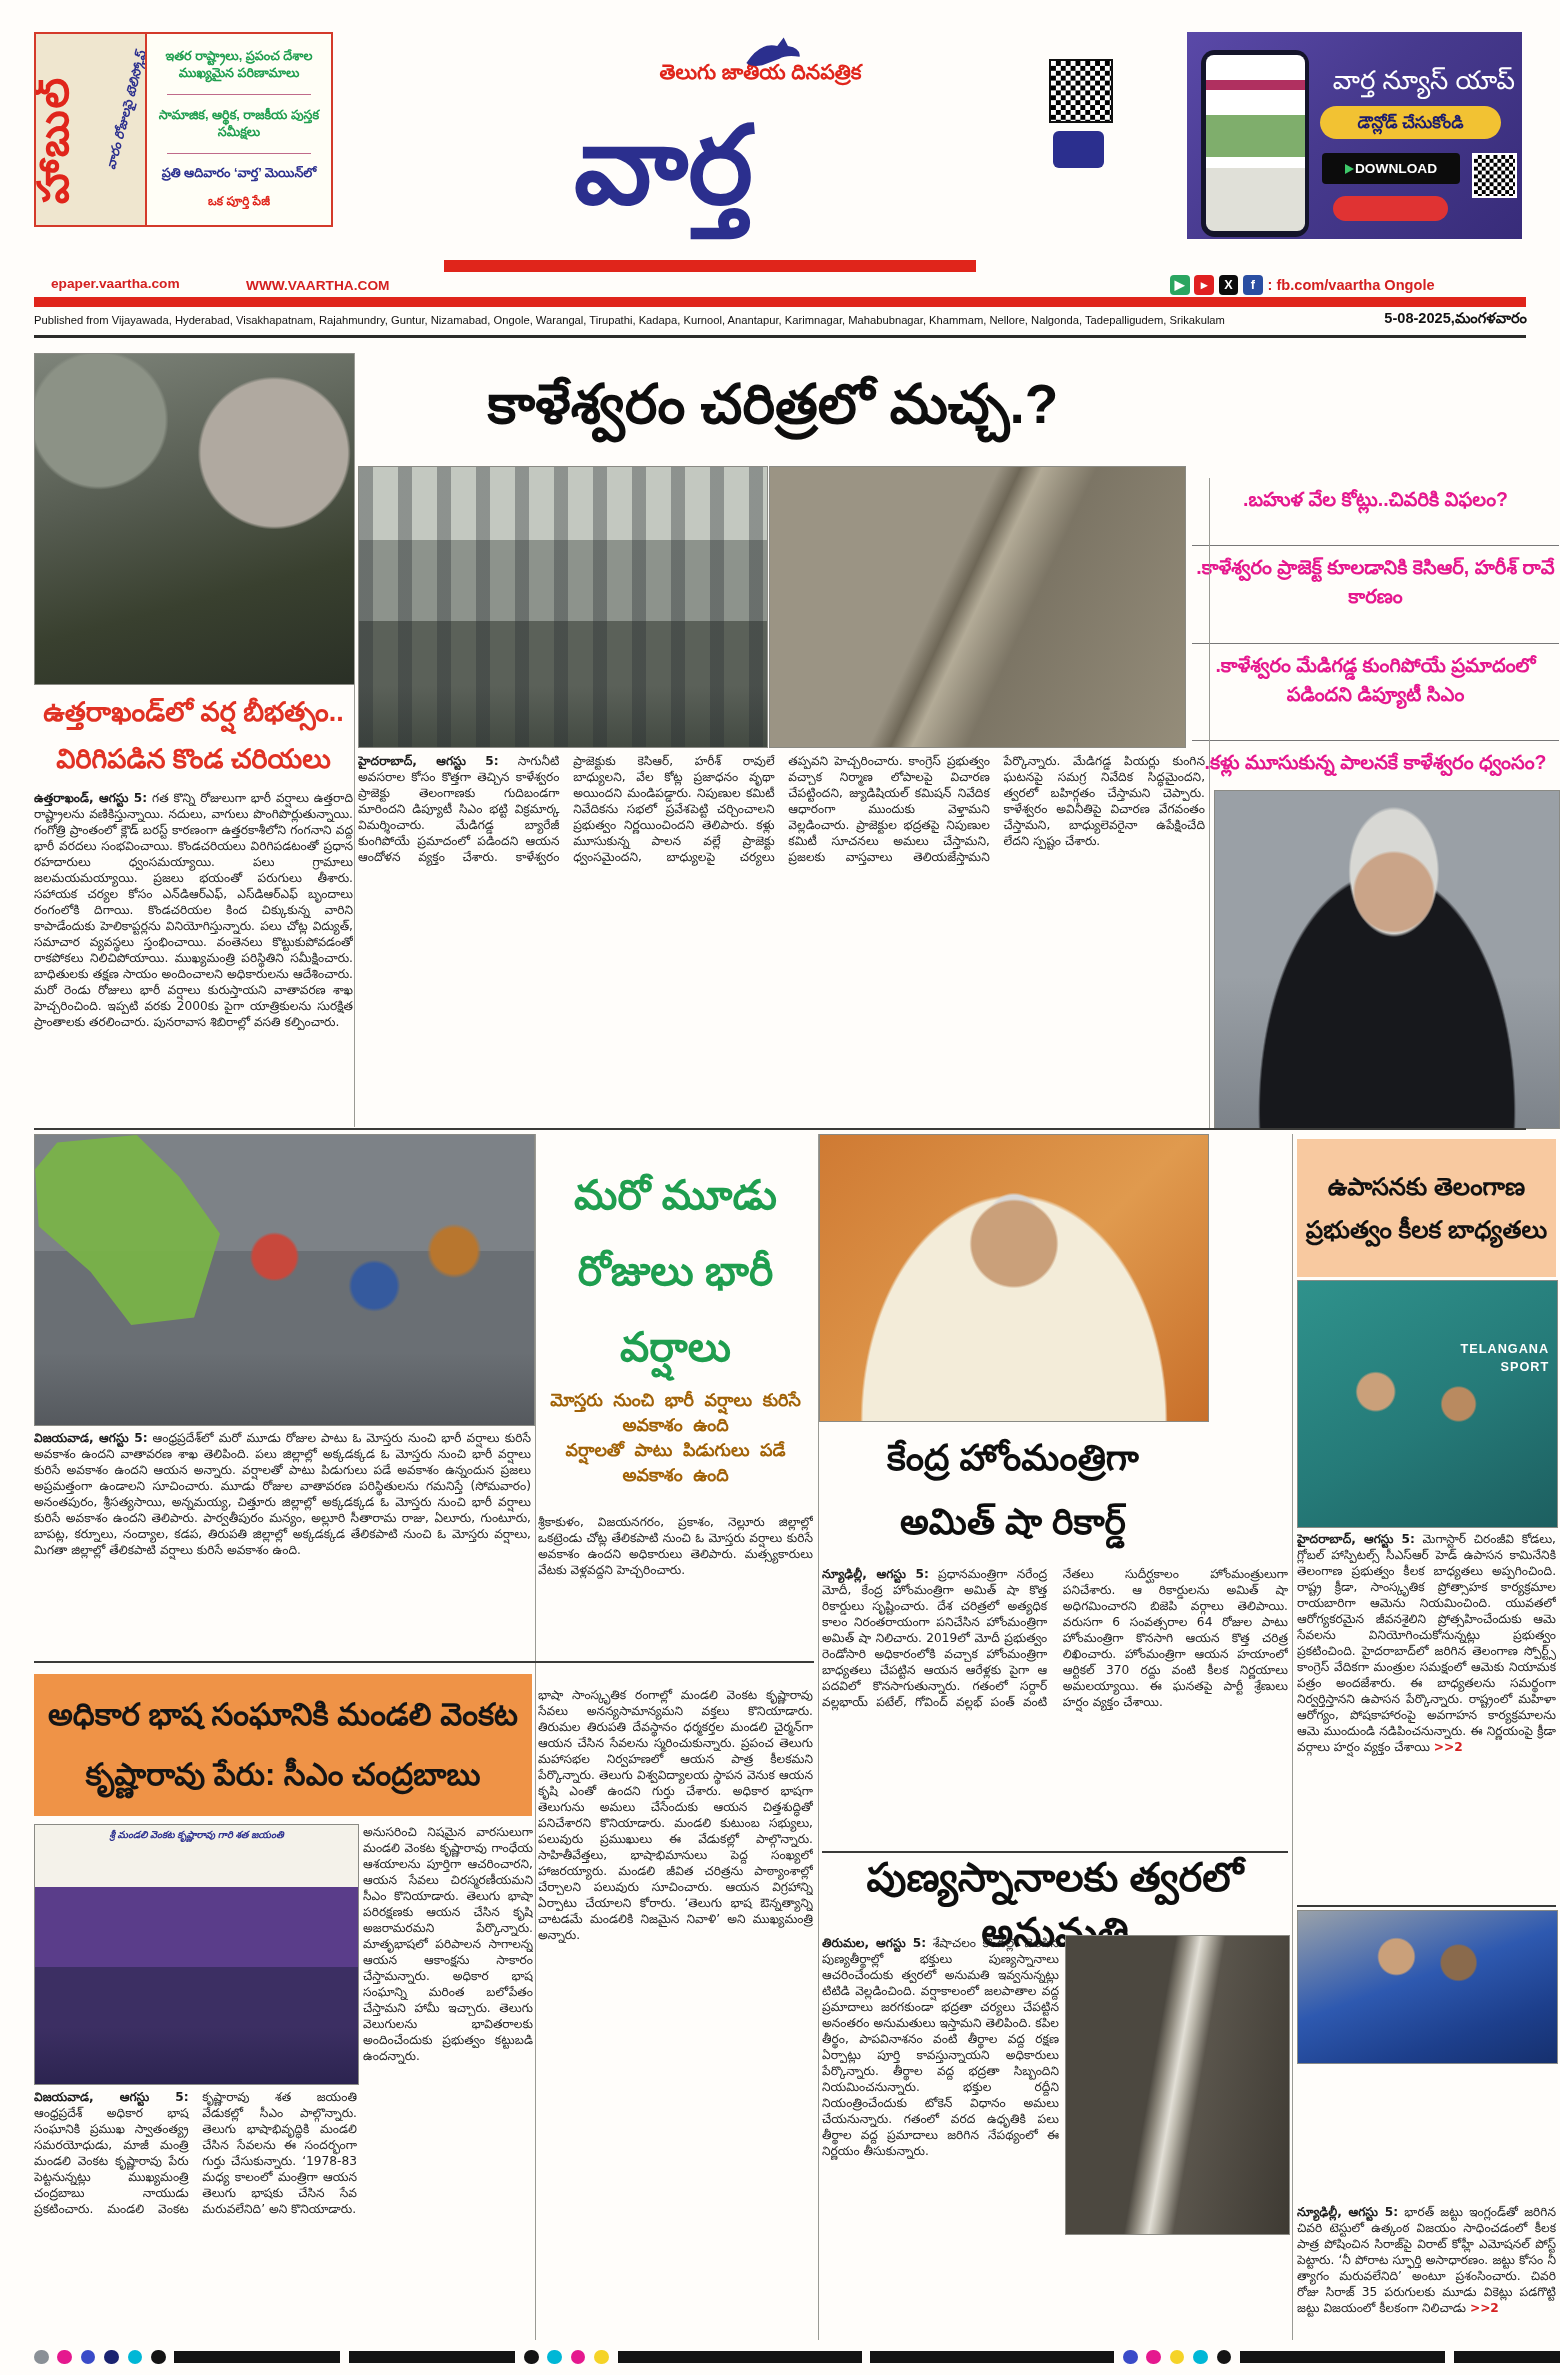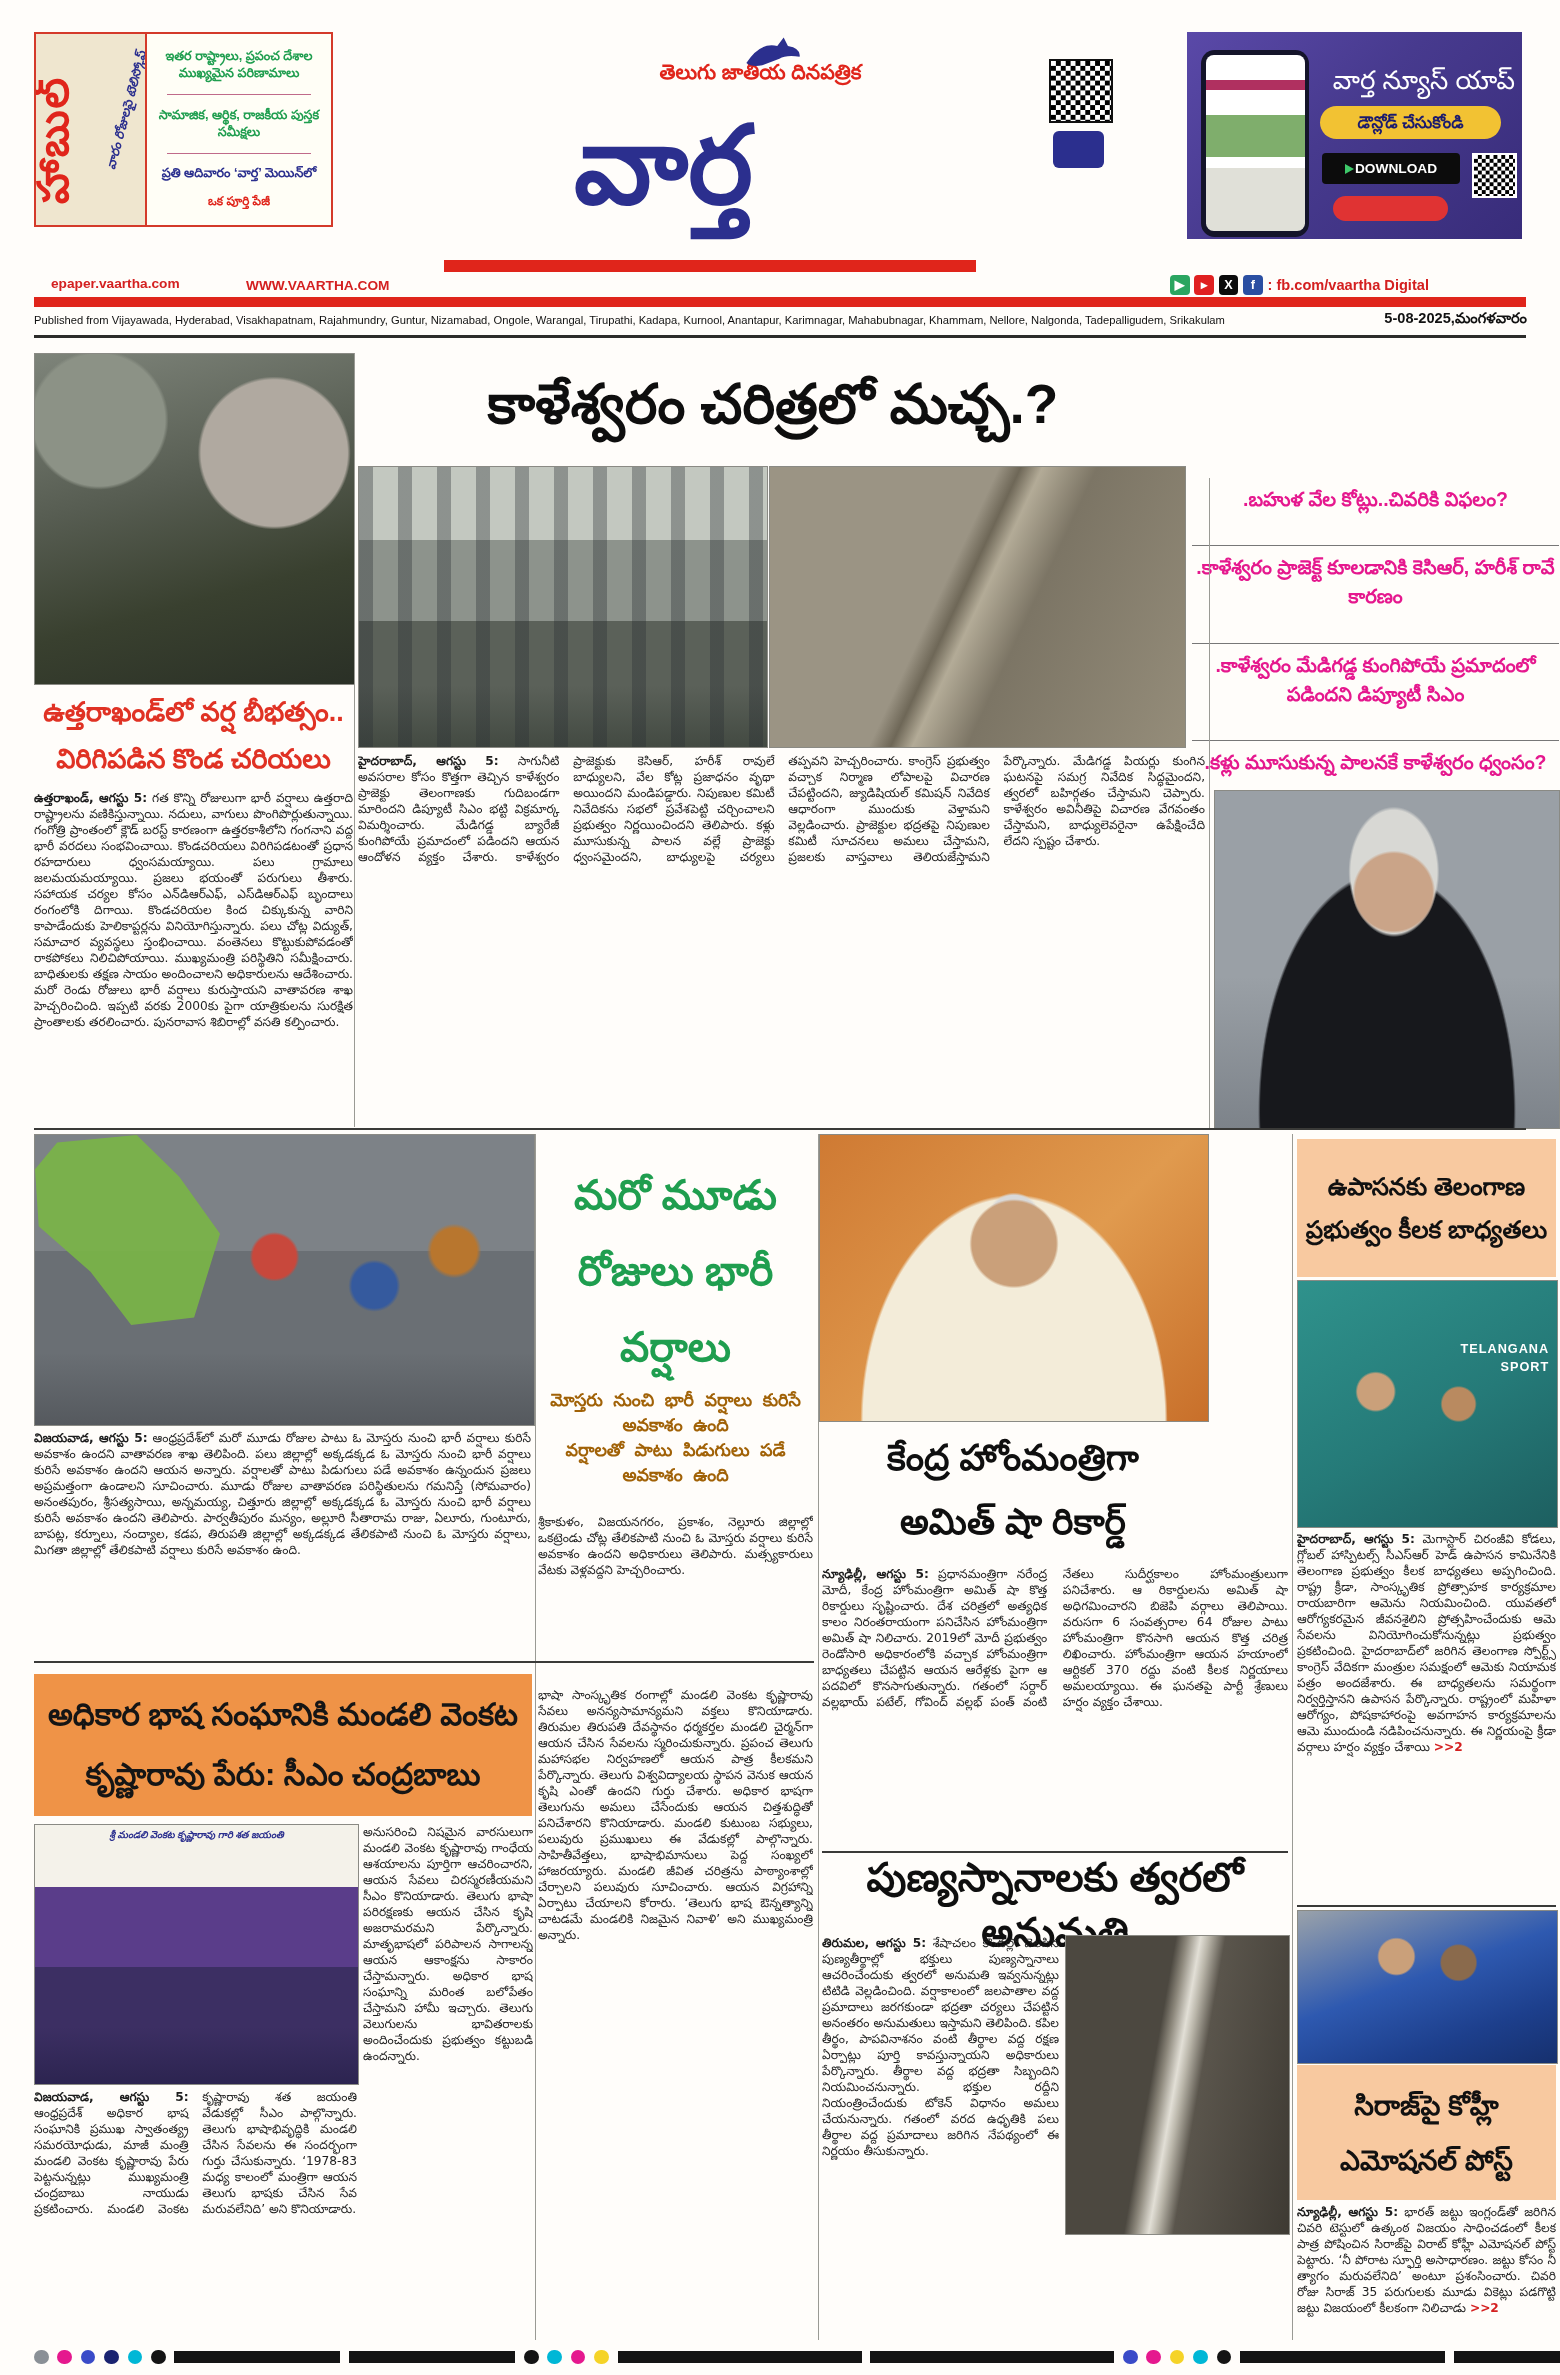--- a/index.html
+++ b/index.html
@@ -191,21 +191,21 @@
       </div>
     <div id="app-qr"></div>
     <div id="app-redpill"></div>
   </div>
 
   <div class="abs" id="social-row">
     <div class="soc" id="soc-gp">▶</div>
     <div class="soc" id="soc-yt">▸</div>
     <div class="soc" id="soc-x">X</div>
     <div class="soc" id="soc-fb">f</div>
-    <div id="social-text">: fb.com/vaartha Digital</div>
+    <div id="social-text">: fb.com/vaartha Ongole</div>
   </div>
 
   <div class="abs" id="red-rule"></div>
   <div class="abs" id="pub-line">Published from Vijayawada, Hyderabad, Visakhapatnam, Rajahmundry, Guntur, Nizamabad, Ongole, Warangal, Tirupathi, Kadapa, Kurnool, Anantapur, Karimnagar, Mahabubnagar, Khammam, Nellore, Nalgonda, Tadepalligudem, Srikakulam</div>
   <div class="abs" id="date-line">5-08-2025,మంగళవారం</div>
   <div class="abs" id="black-rule"></div>
 
   <div class="photo" id="uk-photo"></div>
   <div class="abs" id="uk-headline">
     <span>ఉత్తరాఖండ్‌లో వర్ష బీభత్సం..</span><br>
@@ -271,24 +271,20 @@
     <div class="upasana-label" id="upasana-label1">TELANGANA</div>
     <div class="upasana-label" id="upasana-label2">SPORT</div>
   </div>
   <div class="body-text" id="upasana-body">
     <b>హైదరాబాద్, ఆగస్టు 5:</b>
     <span>మెగాస్టార్ చిరంజీవి కోడలు, గ్లోబల్ హాస్పిటల్స్ సీఎస్ఆర్ హెడ్ ఉపాసన కామినేనికి తెలంగాణ ప్రభుత్వం కీలక బాధ్యతలు అప్పగించింది. రాష్ట్ర క్రీడా, సాంస్కృతిక ప్రోత్సాహక కార్యక్రమాల రాయబారిగా ఆమెను నియమించింది. యువతలో ఆరోగ్యకరమైన జీవనశైలిని ప్రోత్సహించేందుకు ఆమె సేవలను వినియోగించుకోనున్నట్లు ప్రభుత్వం ప్రకటించింది. హైదరాబాద్‌లో జరిగిన తెలంగాణ స్పోర్ట్స్ కాంగ్రెస్ వేదికగా మంత్రుల సమక్షంలో ఆమెకు నియామక పత్రం అందజేశారు. ఈ బాధ్యతలను సమర్థంగా నిర్వర్తిస్తానని ఉపాసన పేర్కొన్నారు. రాష్ట్రంలో మహిళా ఆరోగ్యం, పోషకాహారంపై అవగాహన కార్యక్రమాలను ఆమె ముందుండి నడిపించనున్నారు. ఈ నిర్ణయంపై క్రీడా వర్గాలు హర్షం వ్యక్తం చేశాయి</span>
     <span class="more">&gt;&gt;2</span>
   </div>
   <div class="hrule" id="right-sep"></div>
   <div class="photo" id="cricket-photo"></div>
-  <div class="abs" id="kohli-box">
-    <span><span>సిరాజ్‌పై కోహ్లీ</span><br>
-    <span>ఎమోషనల్ పోస్ట్</span></span>
-  </div>
   <div class="body-text" id="kohli-body">
     <b>న్యూఢిల్లీ, ఆగస్టు 5:</b>
     <span>భారత్ జట్టు ఇంగ్లండ్‌తో జరిగిన చివరి టెస్టులో ఉత్కంఠ విజయం సాధించడంలో కీలక పాత్ర పోషించిన సిరాజ్‌పై విరాట్ కోహ్లీ ఎమోషనల్ పోస్ట్ పెట్టారు. ‘నీ పోరాట స్ఫూర్తి అసాధారణం. జట్టు కోసం నీ త్యాగం మరువలేనిది’ అంటూ ప్రశంసించారు. చివరి రోజు సిరాజ్ 35 పరుగులకు మూడు వికెట్లు పడగొట్టి జట్టు విజయంలో కీలకంగా నిలిచాడు</span>
     <span class="more">&gt;&gt;2</span>
   </div>
 
   <div class="hrule" id="cm-sep"></div>
   <div class="abs" id="cm-box">
     <span><span>అధికార భాష సంఘానికి మండలి వెంకట</span><br>
     <span>కృష్ణారావు పేరు: సీఎం చంద్రబాబు</span></span>

